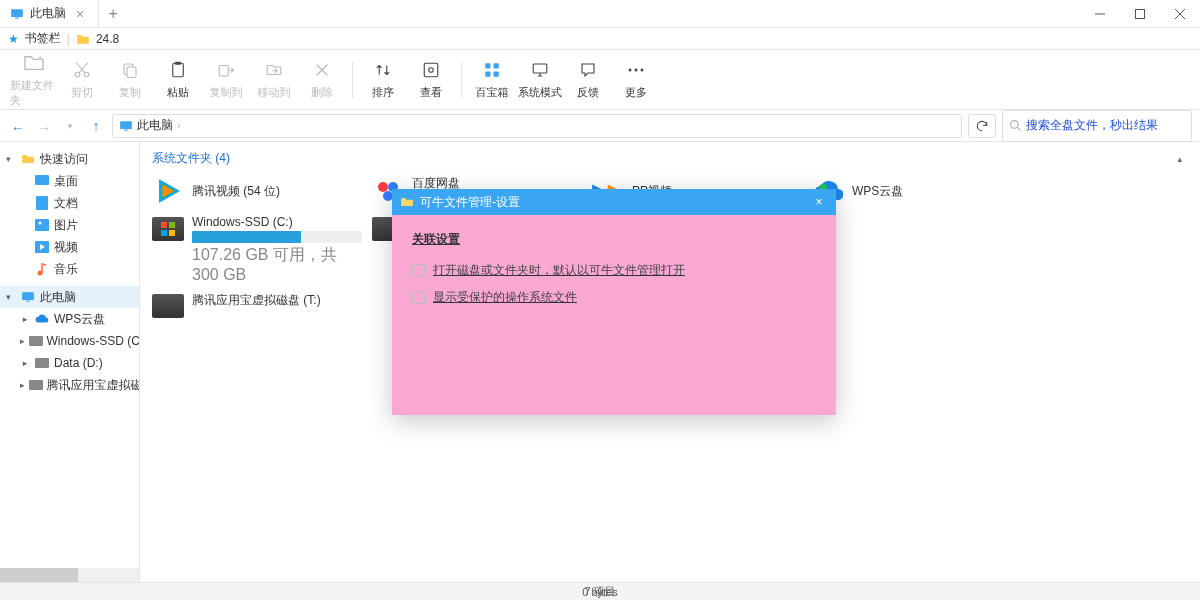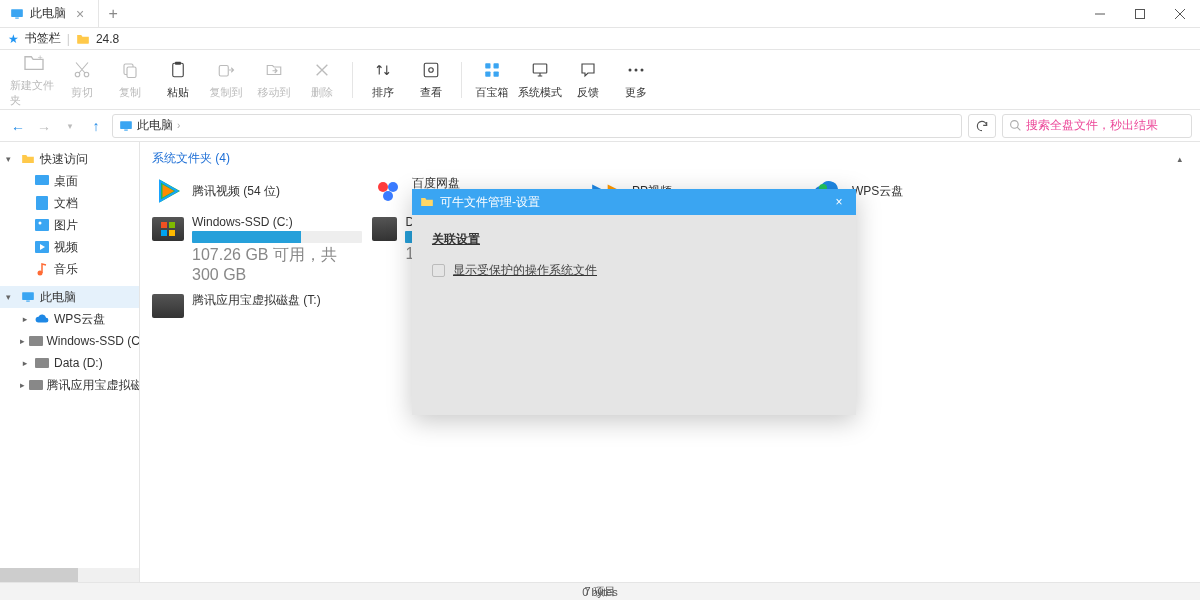--- a/index.html
+++ b/index.html
@@ -24,21 +24,21 @@
 .tool .ico { font-size: 18px; height: 22px; display: flex; align-items: center; }
 .tool.disabled { color: #bbb; }
 .tool-sep { width: 1px; height: 36px; background: #e5e5e5; margin: 0 6px; }
 
 
 .navbar { height: 32px; display: flex; align-items: center; padding: 0 8px; gap: 6px; border-bottom: 1px solid #e5e5e5; }
 .nav-arrow { width: 20px; text-align: center; color: #1e88e5; font-size: 14px; }
 .nav-arrow.dim { color: #bbb; }
 .breadcrumb { flex: 1; height: 24px; border: 1px solid #ddd; border-radius: 3px; display: flex; align-items: center; padding: 0 6px; gap: 4px; }
 .refresh { width: 28px; height: 24px; border: 1px solid #ddd; border-radius: 3px; display: flex; align-items: center; justify-content: center; }
-.search { width: 190px; height: 24px; border: 1px solid #ddd; border-radius: 3px; display: flex; align-items: center; padding: 0 6px; gap: 4px; color: #ec4899; }
+.search { width: 190px; height: 32px; border: 1px solid #ddd; border-radius: 3px; display: flex; align-items: center; padding: 0 6px; gap: 4px; color: #1d4ed8; }
 
 
 .main { display: flex; height: 440px; }
 .sidebar { width: 140px; border-right: 1px solid #e5e5e5; padding-top: 6px; overflow: hidden; position: relative; }
 .tree-item { display: flex; align-items: center; height: 22px; padding-left: 6px; gap: 4px; white-space: nowrap; }
 .tree-item.sel { background: #e5f1fb; }
 .tree-item .exp { width: 10px; color: #666; font-size: 9px; }
 .tree-item .ico { width: 16px; display: flex; justify-content: center; }
 .tree-sub { padding-left: 14px; text-align: center; }
 .sb-scroll { position: absolute; bottom: 0; left: 0; right: 0; height: 14px; background: #f0f0f0; }
@@ -54,21 +54,21 @@
 .app-txt .t2 { font-size: 11px; color: #888; }
 
 .drive-item { width: 210px; display: flex; gap: 8px; align-items: flex-start; }
 .drive-ico { width: 32px; height: 24px; background: linear-gradient(#555,#333); border-radius: 2px; display: flex; align-items: center; justify-content: center; color: #fff; font-size: 10px; margin-top: 2px; }
 .drive-body { flex: 1; }
 .drive-bar { height: 12px; background: #eee; border-radius: 1px; overflow: hidden; margin: 2px 0; }
 .drive-fill { height: 100%; background: #26a0da; }
 .drive-sub { font-size: 16px; color: #888; }
 
 
-.dialog { position: absolute; left: 412px; top: 189px; width: 444px; height: 226px; background: #e5e5e5; box-shadow: 0 6px 24px rgba(0,0,0,.22); z-index: 50; }
+.dialog { position: absolute; left: 392px; top: 189px; width: 444px; height: 226px; background: #f9a8d4; box-shadow: 0 6px 24px rgba(0,0,0,.22); z-index: 50; }
 .dlg-title { height: 26px; background: #3aa5f2; color: #fff; display: flex; align-items: center; padding: 0 8px; gap: 6px; font-size: 12px; }
 .dlg-close { margin-left: auto; width: 18px; text-align: center; }
 .dlg-body { padding: 16px 20px; text-decoration: underline; }
 .dlg-h { font-weight: bold; font-size: 12px; margin-bottom: 14px; }
 .chk-row { display: flex; align-items: center; gap: 8px; font-size: 12px; color: #444; margin-bottom: 10px; }
 .chk { width: 13px; height: 13px; border: 1px solid #bbb; border-radius: 2px; }
 
 
 .status { height: 18px; background: #f3f3f3; border-top: 1px solid #e5e5e5; display: flex; align-items: center; font-size: 11px; color: #555; justify-content: center; }
 .status > div { padding: 0 8px; }
@@ -491,20 +491,24 @@
           <path d="M2 3h7l2 3h11v11H2z" fill="#ffd766"></path>
         </svg>
       </span>
     <span>可牛文件管理-设置</span>
     <span class="dlg-close">×</span>
   </div>
   <div class="dlg-body">
     <div class="dlg-h">关联设置</div>
     <div class="chk-row">
         <span class="chk"></span>
+        <span>打开磁盘或文件夹时，默认以可牛文件管理打开</span>
+      </div>
+    <div class="chk-row">
+        <span class="chk"></span>
         <span>显示受保护的操作系统文件</span>
       </div>
   </div>
 </div>
 
 <div class="status">
   <div>7 项目</div>
   <div class="mid">0 bytes</div>
 </div>
 

